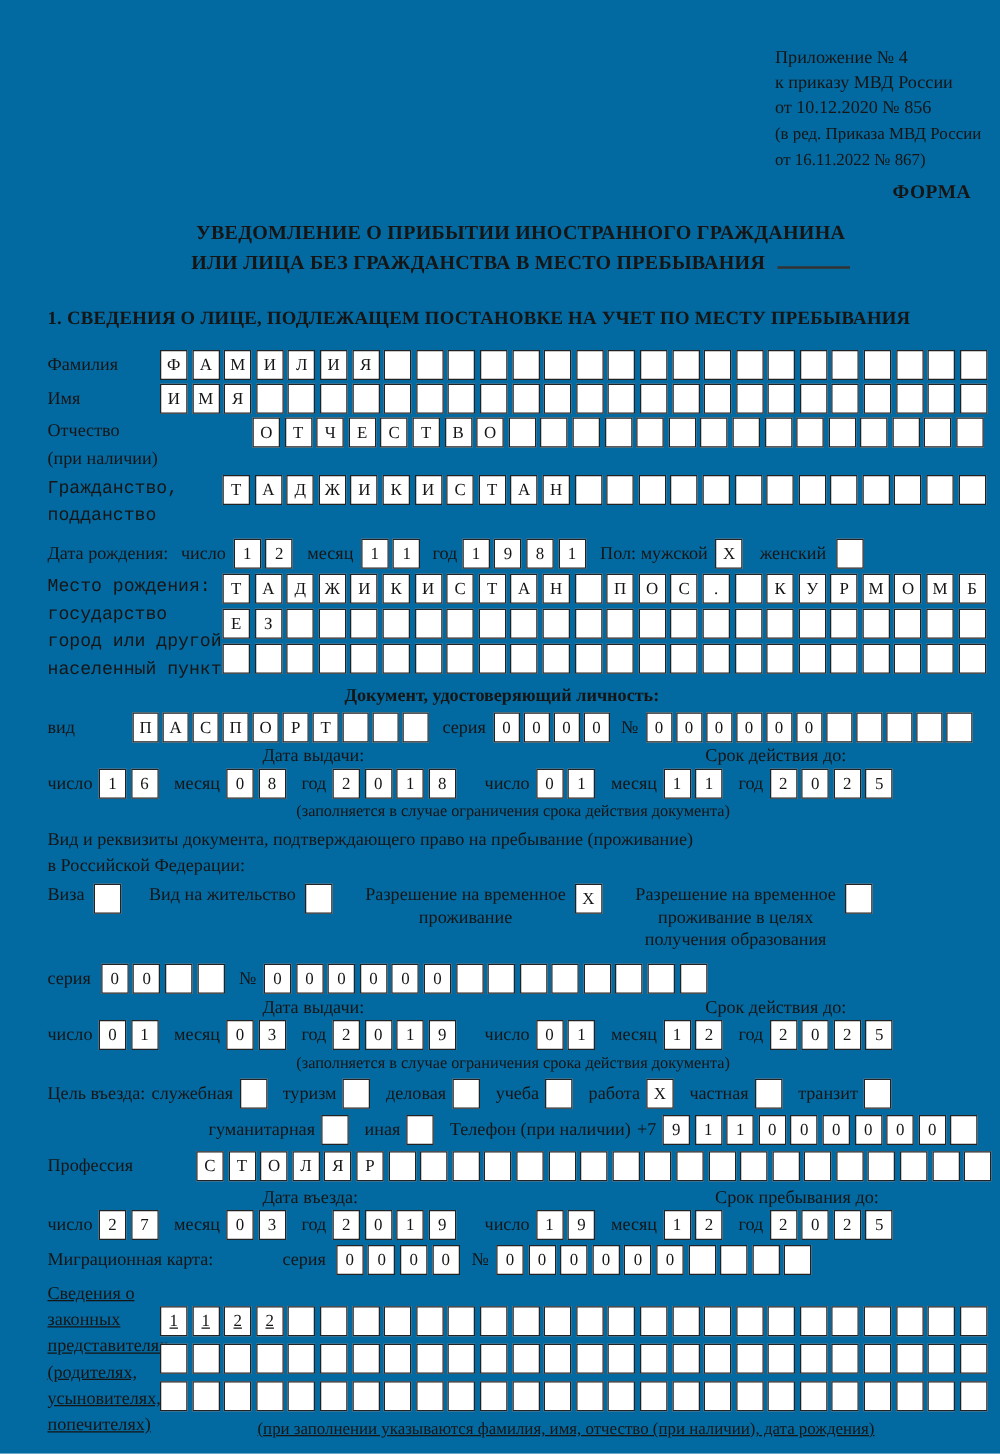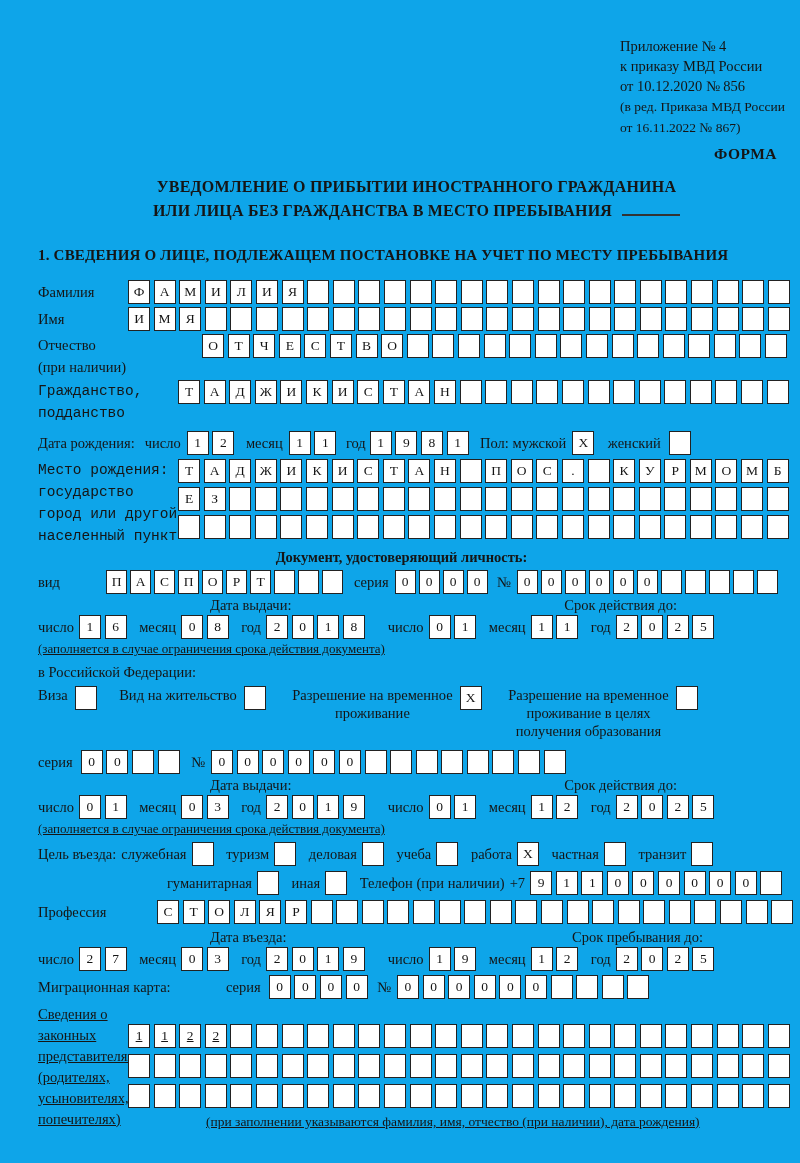--- a/index.html
+++ b/index.html
@@ -1,18 +1,18 @@
 <!DOCTYPE html>
 <html><head>
 <meta charset="utf-8">
 <style>
   * { margin:0; padding:0; box-sizing:border-box; }
   html,body { background:#fff; }
   body { width:800px; height:1163px; font-family:"Liberation Serif","DejaVu Serif",serif; color:#151515; }
-  .page { position:relative; width:800px; height:1163px; padding:36px 5px 0 38px; overflow:hidden; background:#0ea5e9; }
+  .page { position:relative; width:800px; height:1163px; padding:36px 5px 0 38px; overflow:hidden; background:#0369a1; }
 
   
   .appendix { margin-left:582px; font-size:14.5px; line-height:20px; }
   .appendix .small { font-size:13.5px; line-height:18.5px; margin-top:2px; }
   .forma { text-align:right; margin-right:18px; font-weight:bold; font-size:15.5px; margin-top:8px; letter-spacing:0.5px; }
 
   .title { text-align:center; font-weight:bold; font-size:16px; line-height:24px; margin-top:12px; letter-spacing:0.2px; }
   .title-underline { display:inline-block; width:58px; border-bottom:2px solid #333; margin-left:10px; vertical-align:baseline; }
   .section-heading { font-weight:bold; font-size:15px; margin-top:24px; margin-bottom:16px; letter-spacing:0.2px; }
 
@@ -34,21 +34,21 @@
 
   .dates-headers { display:flex; font-size:14.5px; height:18px; margin-top:2px; }
   .dh-left { margin-left:172px; }
   .dh-right { margin-left:auto; margin-right:118px; }
   .dh-right.wide { margin-right:92px; }
   .dates-row { display:flex; align-items:center; font-size:14.5px; margin-bottom:2px; }
   .dgroup { display:flex; align-items:center; }
   .dgroup > span { margin-right:5px; }
   .dgroup .cells { margin-right:9px; }
   .dgroup-right { margin-left:auto; margin-right:68px; }
-  .note-right { text-align:left; font-size:13px; margin:0 12px 6px 0; line-height:15px;text-decoration:underline; }
+  .note-right { text-align:center; font-size:13px; margin:0 12px 6px 0; line-height:15px; }
 
   .intro { font-size:14.5px; line-height:21px; }
   .options-row { display:flex; align-items:flex-start; margin-top:3px; margin-bottom:10px; font-size:14.5px; }
   .opt { display:flex; align-items:flex-start; margin-right:13px; }
   .opt .optlbl { white-space:pre-line; line-height:18px; margin-right:7px; }
   .opt .optlbl.center { text-align:center; }
   .opt .cells { margin-top:0; }
 
   .purpose { flex-wrap:nowrap; }
   .purpose > span { margin-right:5px; }
@@ -407,20 +407,21 @@
       <span class="cells">
           <span class="cell">2</span>
           <span class="cell">0</span>
           <span class="cell">2</span>
           <span class="cell">5</span>
         </span>
     </div>
   </div>
   <div class="note-right">(заполняется в случае ограничения срока действия документа)</div>
 
+  <div class="intro">Вид и реквизиты документа, подтверждающего право на пребывание (проживание)</div>
   <div class="intro">в Российской Федерации:</div>
 
   <div class="options-row">
     <div class="opt">
       <span class="optlbl">Виза</span>
       <span class="cells">
           <span class="cell"></span>
         </span>
     </div>
     <div class="opt" style="margin-left:6px;">

